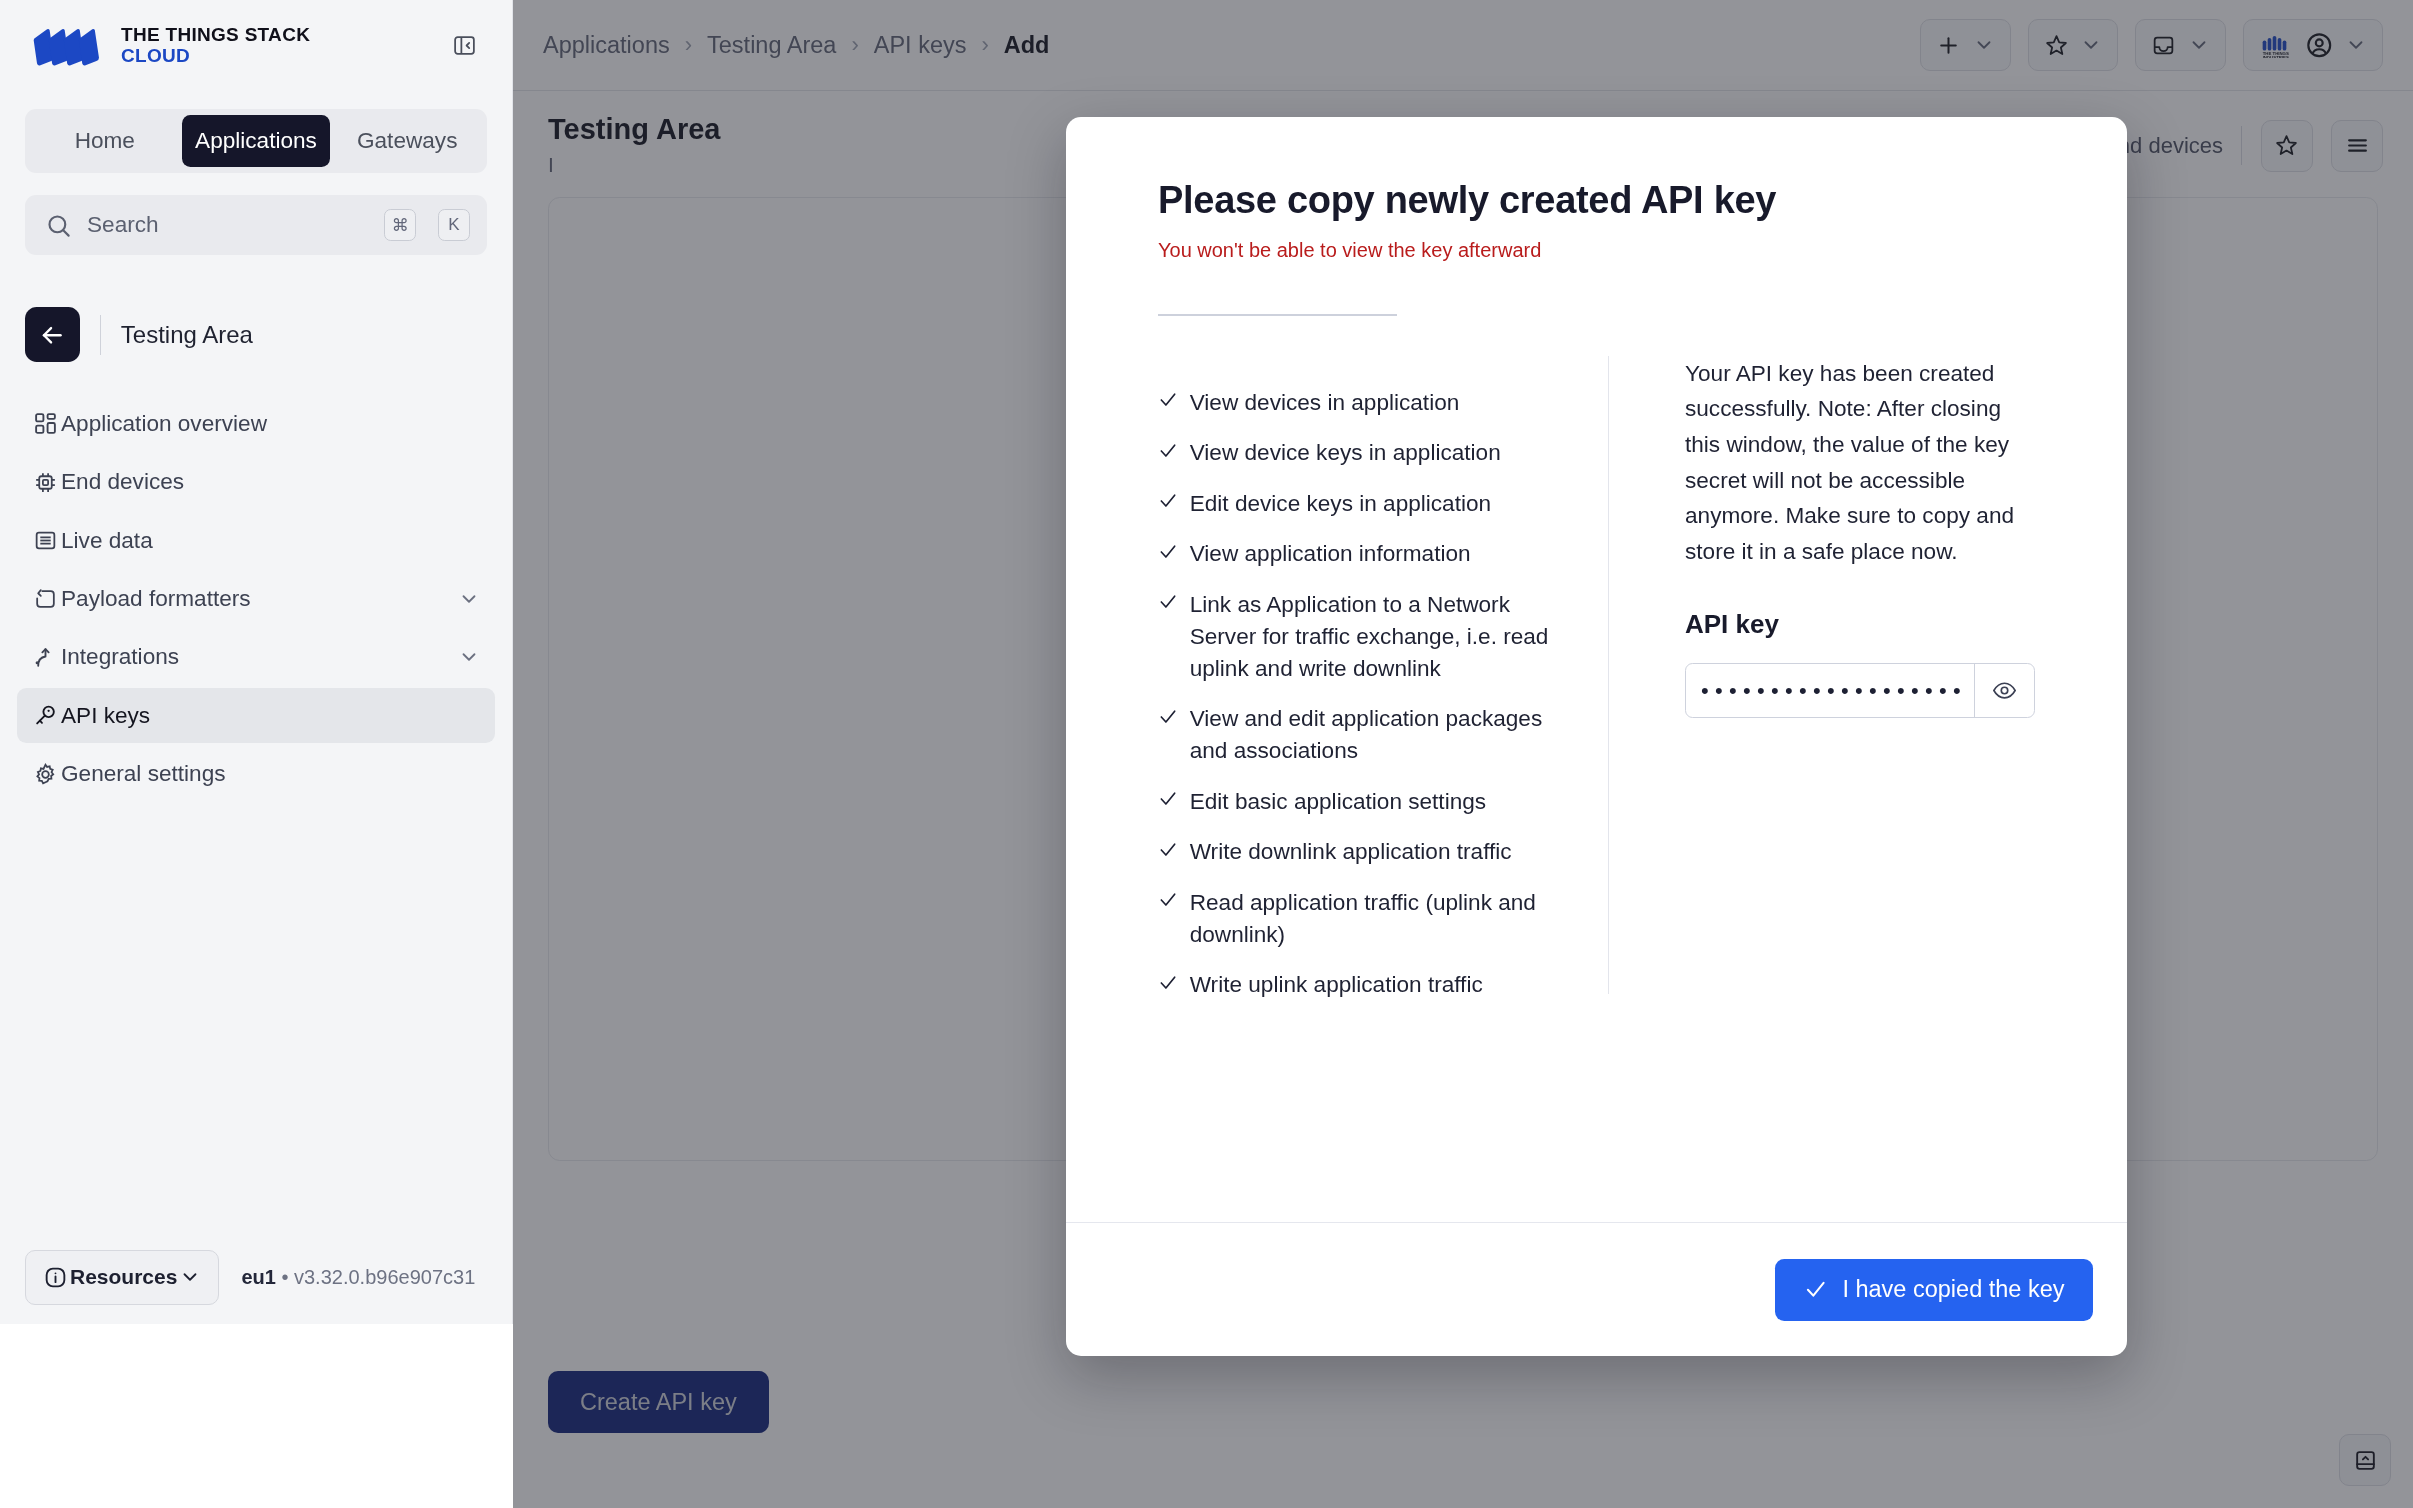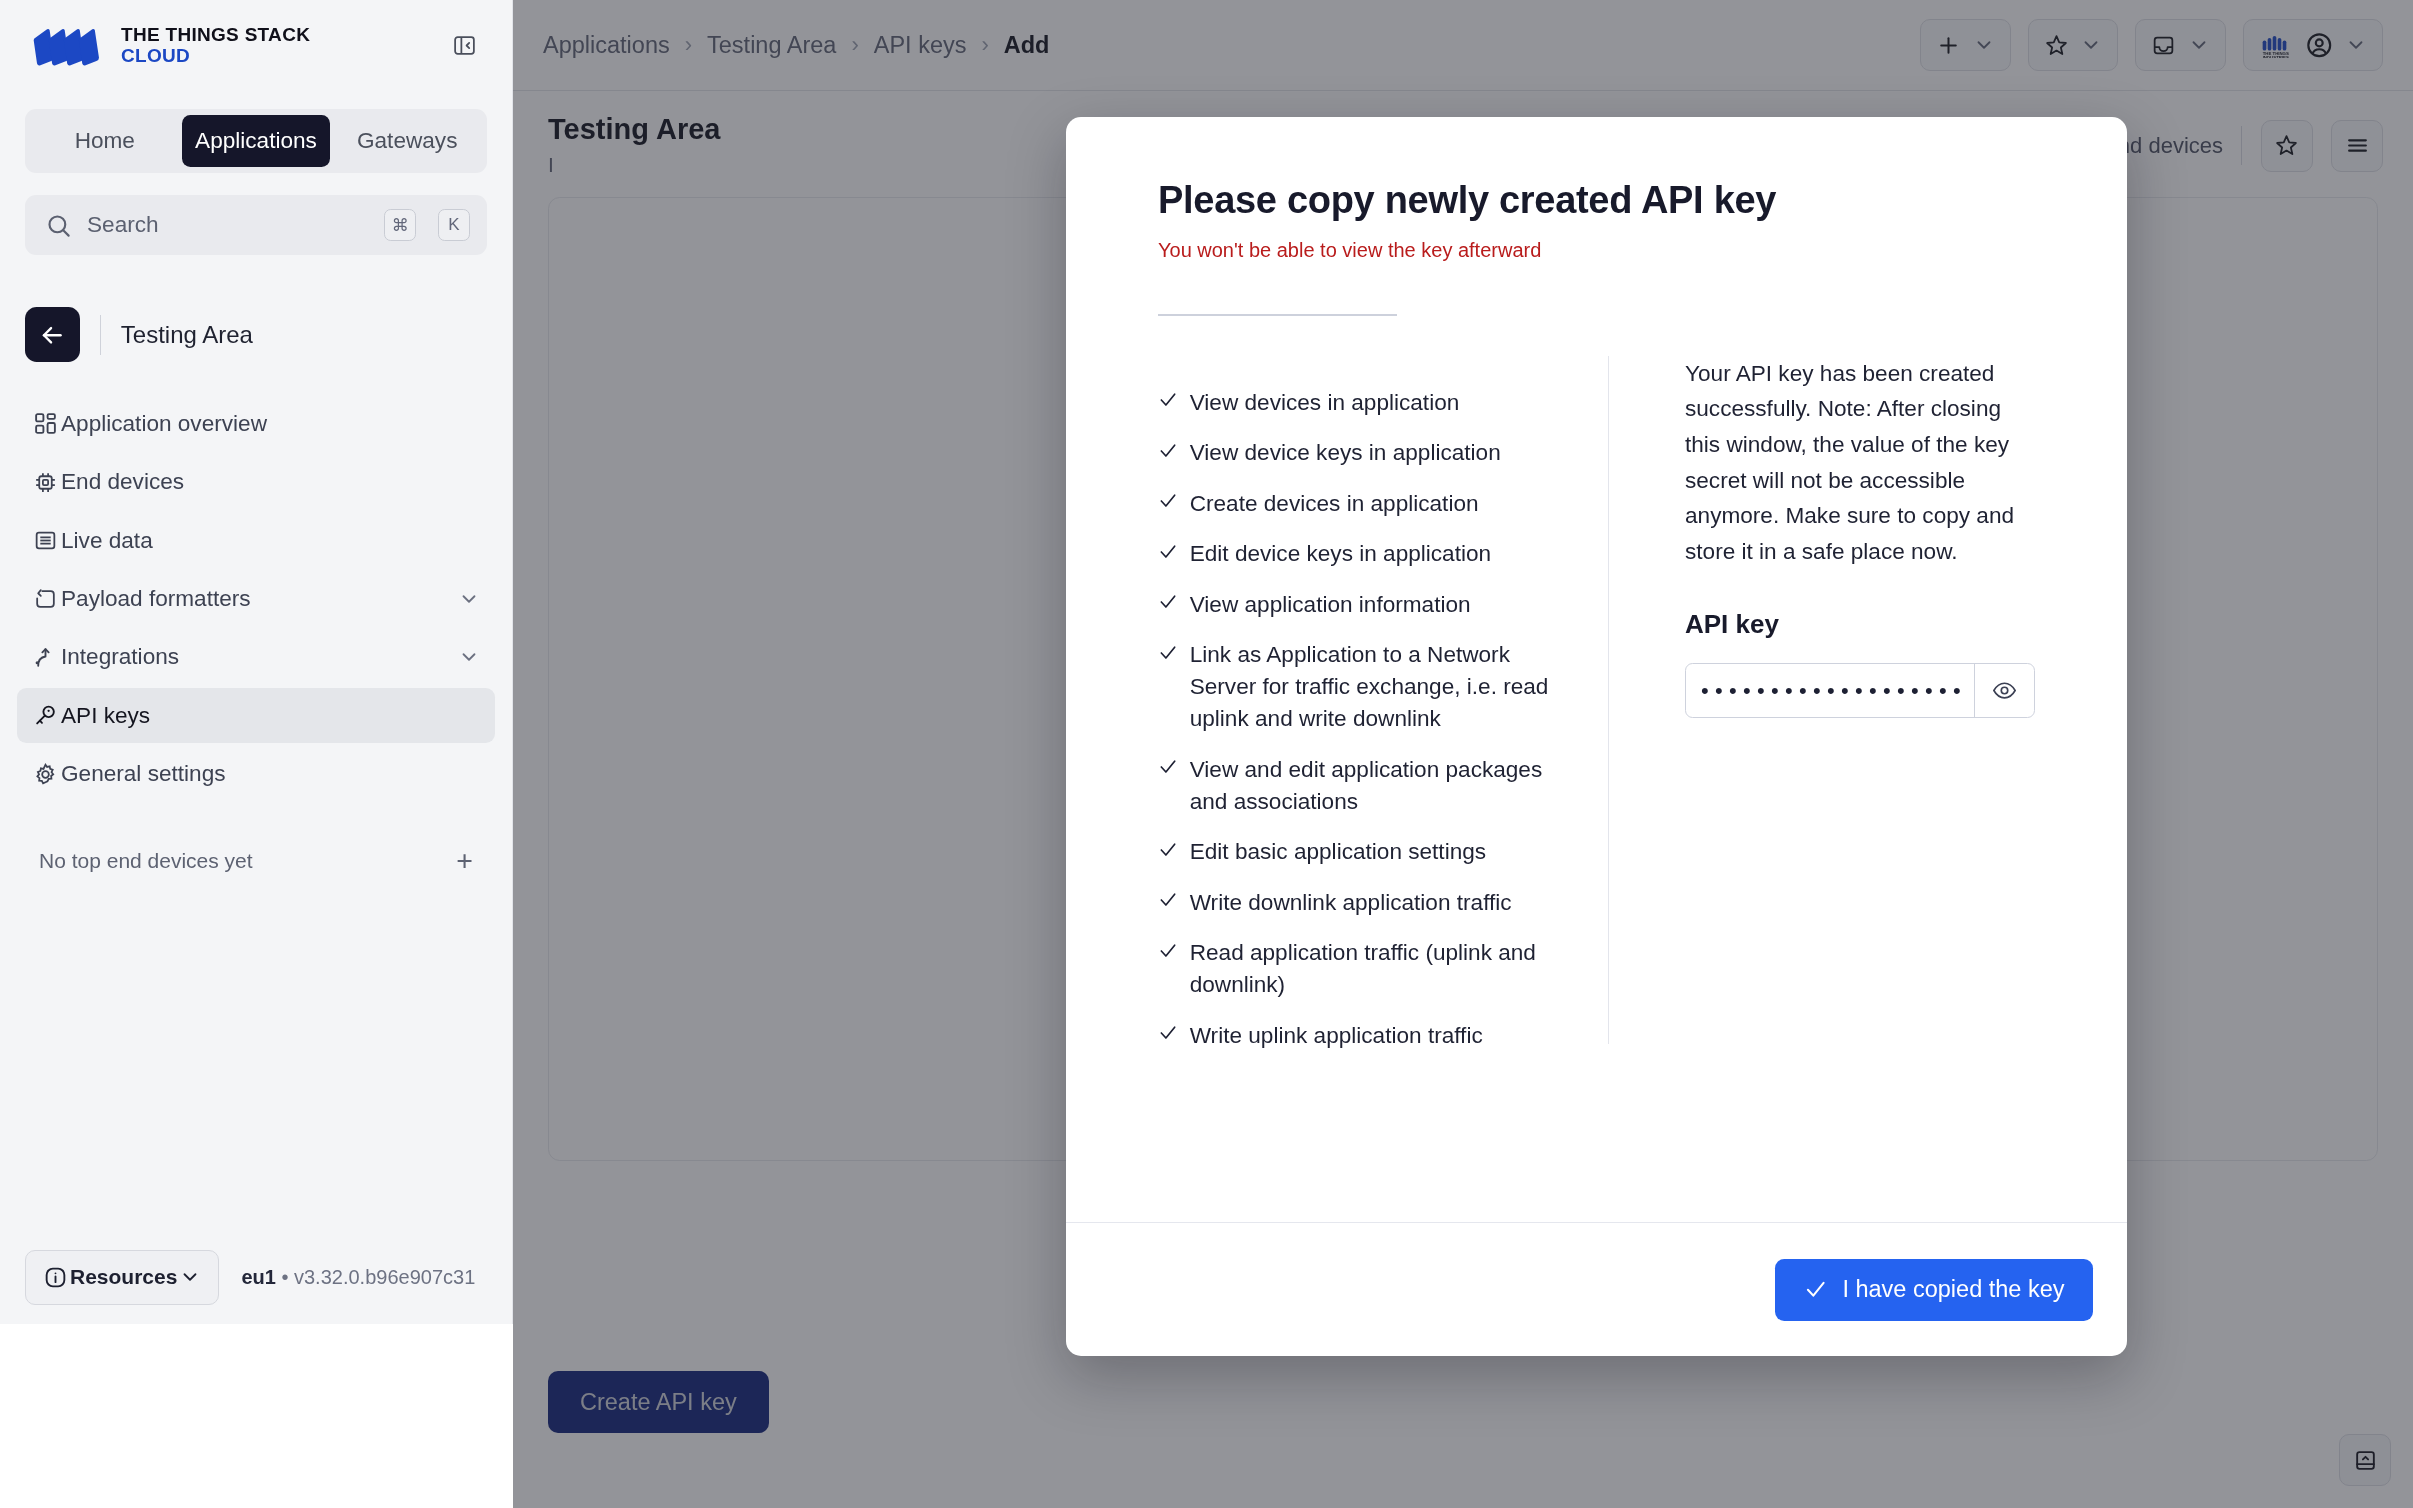--- a/index.html
+++ b/index.html
@@ -411,24 +411,20 @@
         <span class="ico">
           <svg width="25" height="25" viewBox="0 0 24 24" fill="none" stroke="currentColor" stroke-width="1.7">
             <circle cx="12" cy="12" r="3.2"></circle>
             <path d="M12 2.6 l1.5 2.1 2.5-.6 .5 2.5 2.4 .9-1.1 2.3 1.6 2-2 1.6 .3 2.6-2.6 .2-1.2 2.3L12 19.4 9.7 20.5 8.5 18.2 5.9 18 6.2 15.4 4.2 13.8 5.8 11.8 4.7 9.5 7.1 8.6 7.6 6.1 10.1 6.7Z"></path>
           </svg>
         </span>
         <span class="lbl">General settings</span>
       </div>
     </nav>
 
-    <div class="no-devices">
-      <span class="txt">No top end devices yet</span>
-      <span class="plus">+</span>
-    </div>
 
     <div class="sb-footer">
       <div class="res-btn">
         <svg width="25" height="25" viewBox="0 0 24 24" fill="none" stroke="#1d2030" stroke-width="1.8">
           <rect x="3.5" y="3.5" width="17" height="17" rx="6"></rect>
           <line x1="12" y1="11" x2="12" y2="16.5" stroke-linecap="round"></line>
           <circle cx="12" cy="8" r=".9" fill="#1d2030" stroke="none"></circle>
         </svg>
         <span class="lbl">Resources</span>
         <svg width="22" height="22" viewBox="0 0 24 24" fill="none" stroke="#1d2030" stroke-width="2" stroke-linecap="round" stroke-linejoin="round">
@@ -588,26 +584,20 @@
               <div class="right-item">
                 <span class="chk"><svg width="20" height="20" viewBox="0 0 24 24" fill="none" stroke="currentColor" stroke-width="2" stroke-linecap="round" stroke-linejoin="round">
                       <polyline points="4,12 9.5,18 20,5"></polyline>
                     </svg></span>
                 <span class="txt">View device keys in application</span>
               </div>
               <div class="right-item">
                 <span class="chk"><svg width="20" height="20" viewBox="0 0 24 24" fill="none" stroke="currentColor" stroke-width="2" stroke-linecap="round" stroke-linejoin="round">
                       <polyline points="4,12 9.5,18 20,5"></polyline>
                     </svg></span>
-                <span class="txt">Create devices in application</span>
-              </div>
-              <div class="right-item">
-                <span class="chk"><svg width="20" height="20" viewBox="0 0 24 24" fill="none" stroke="currentColor" stroke-width="2" stroke-linecap="round" stroke-linejoin="round">
-                      <polyline points="4,12 9.5,18 20,5"></polyline>
-                    </svg></span>
                 <span class="txt">Edit device keys in application</span>
               </div>
               <div class="right-item">
                 <span class="chk"><svg width="20" height="20" viewBox="0 0 24 24" fill="none" stroke="currentColor" stroke-width="2" stroke-linecap="round" stroke-linejoin="round">
                       <polyline points="4,12 9.5,18 20,5"></polyline>
                     </svg></span>
                 <span class="txt">View application information</span>
               </div>
               <div class="right-item">
                 <span class="chk"><svg width="20" height="20" viewBox="0 0 24 24" fill="none" stroke="currentColor" stroke-width="2" stroke-linecap="round" stroke-linejoin="round">

